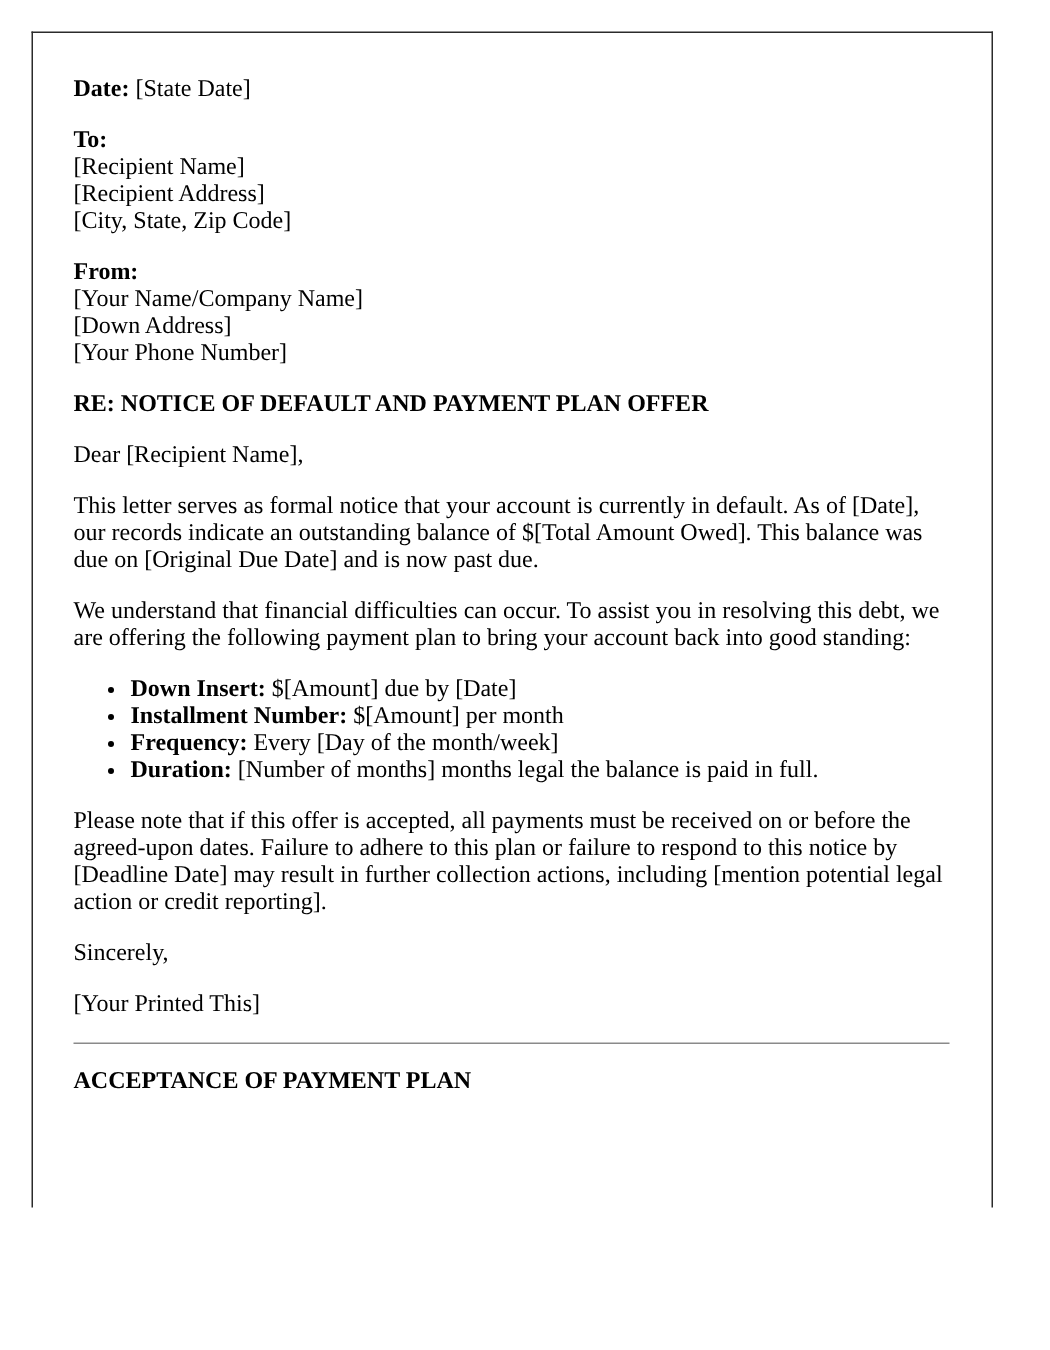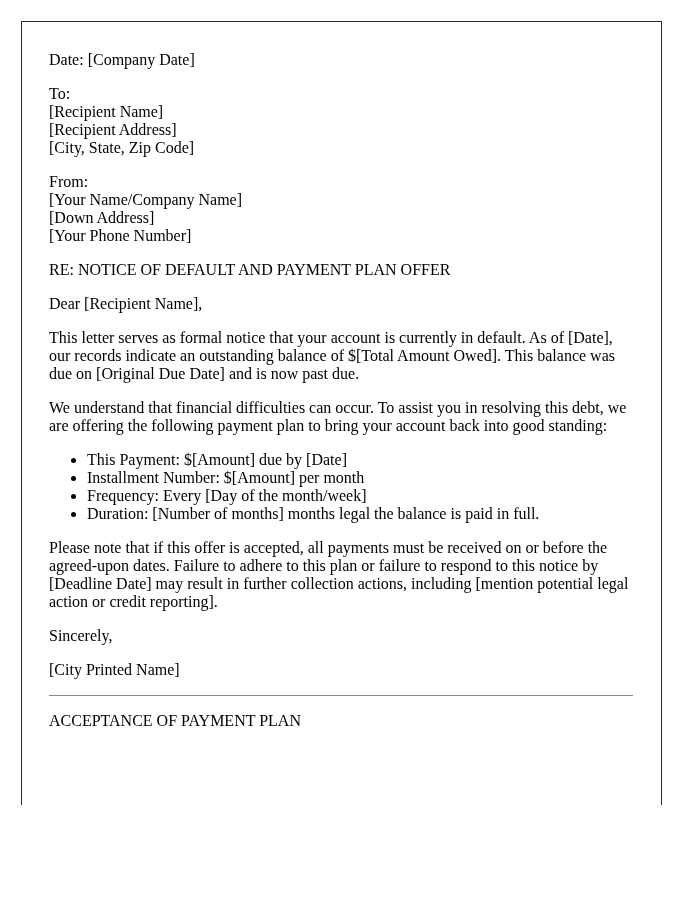--- a/index.html
+++ b/index.html
@@ -21,42 +21,42 @@
     background: var(--background, #ffffff);
     border: 1px solid var(--page-border, #2b2b2b);
     border-bottom: none;
     padding: 13px 28px 0 27px;
     overflow: hidden;
     font-size: 16px;
     line-height: 18px;
   }
   .para { margin: 16px 0; }
   .block { display: block; }
-  b { font-weight: normal; }
+  b { font-weight: bold; }
   ul.plan-list {
     margin: 16px 0;
     padding-left: 38px;
     list-style-type: disc;
   }
   ul.plan-list li { margin: 0; line-height: 18px; }
   hr.divider {
     border: 0;
     border-top: 1px solid var(--divider, #8a8a8a);
     margin: 16px 0;
     height: 0;
   }
 </style>
 </head>
 <body>
 
 <div class="page">
 
   <div class="para">
     <b>Date:</b>
-    <span>[Company Date]</span>
+    <span>[State Date]</span>
   </div>
 
   <div class="para">
     <b class="block">To:</b>
     <span class="block">[Recipient Name]</span>
     <span class="block">[Recipient Address]</span>
     <span class="block">[City, State, Zip Code]</span>
   </div>
 
   <div class="para">
@@ -71,21 +71,21 @@
   </div>
 
   <div class="para">Dear [Recipient Name],</div>
 
   <div class="para">This letter serves as formal notice that your account is currently in default. As of [Date], our records indicate an outstanding balance of $[Total Amount Owed]. This balance was due on [Original Due Date] and is now past due.</div>
 
   <div class="para">We understand that financial difficulties can occur. To assist you in resolving this debt, we are offering the following payment plan to bring your account back into good standing:</div>
 
   <ul class="plan-list">
     <li>
-      <b>This Payment:</b>
+      <b>Down Insert:</b>
       <span>$[Amount] due by [Date]</span>
     </li>
     <li>
       <b>Installment Number:</b>
       <span>$[Amount] per month</span>
     </li>
     <li>
       <b>Frequency:</b>
       <span>Every [Day of the month/week]</span>
     </li>
@@ -94,21 +94,21 @@
       <span>[Number of months] months legal the balance is paid in full.</span>
     </li>
   </ul>
 
   <div class="para">Please note that if this offer is accepted, all payments must be received on or before the agreed-upon dates. Failure to adhere to this plan or failure to respond to this notice by [Deadline Date] may result in further collection actions, including [mention potential legal action or credit reporting].</div>
 
 
   <div class="para">Sincerely,</div>
 
 
-  <div class="para">[City Printed Name]</div>
+  <div class="para">[Your Printed This]</div>
 
   <hr class="divider">
 
   <div class="para">
     <b>ACCEPTANCE OF PAYMENT PLAN</b>
   </div>
 
 </div>
 
 </body></html>

